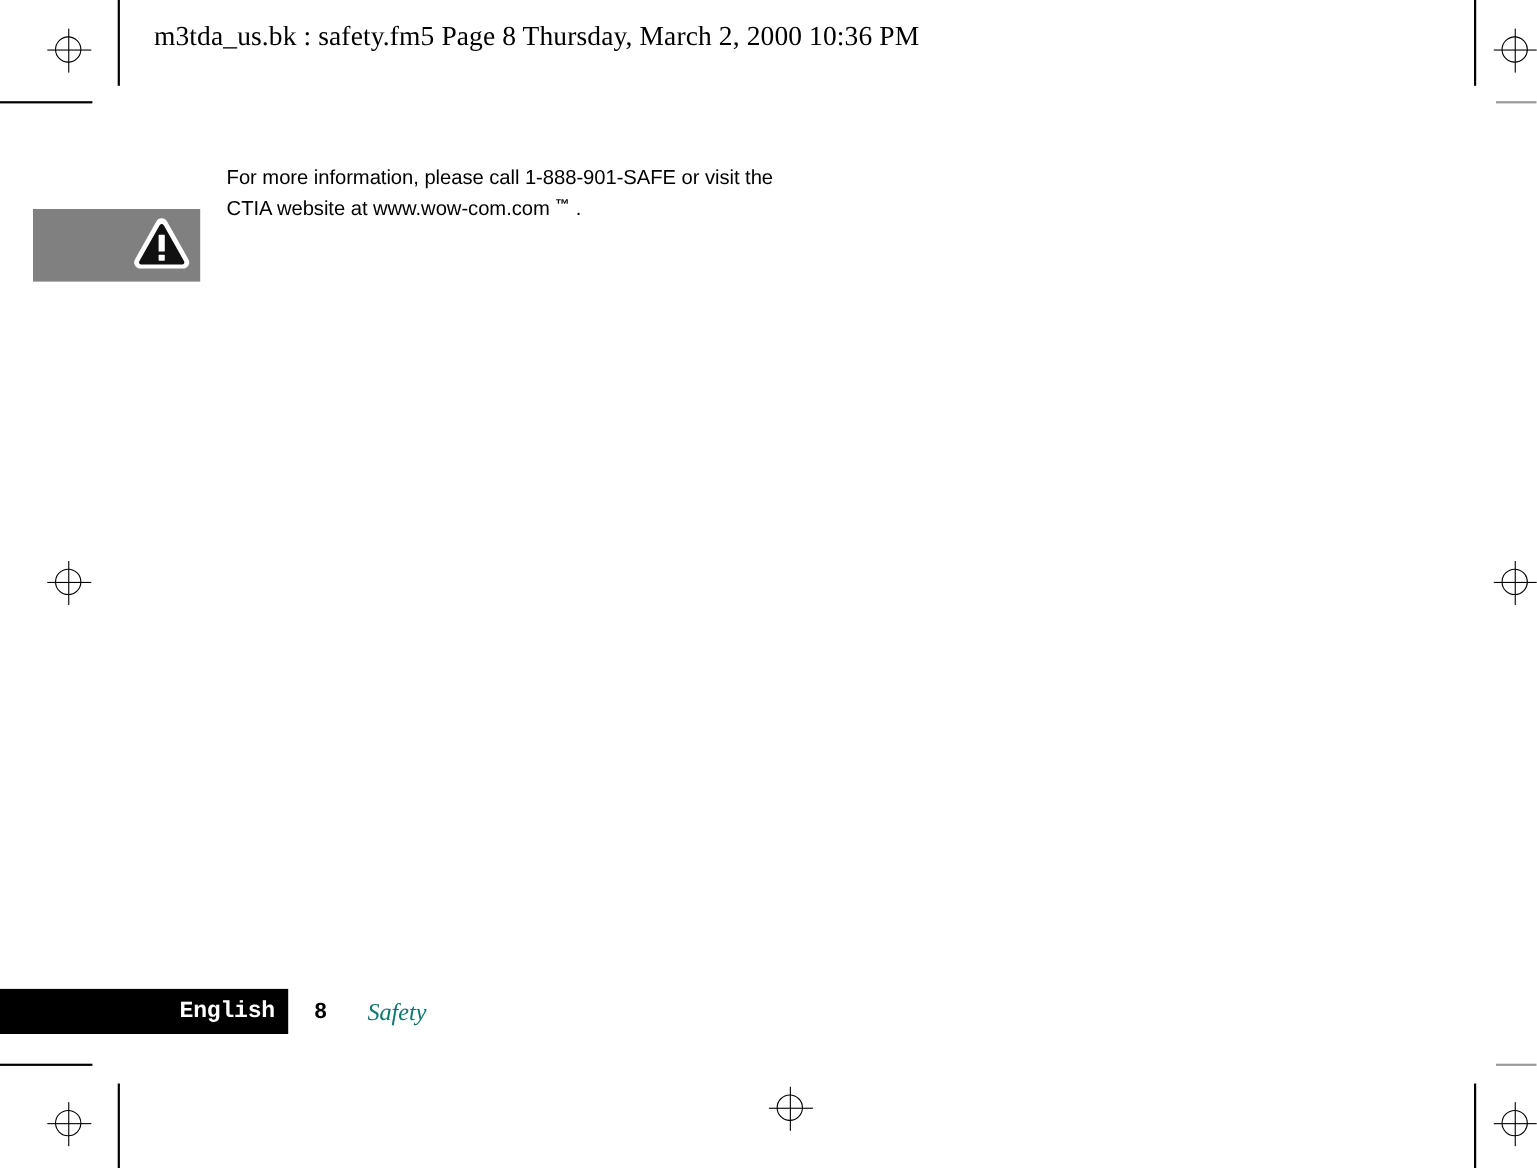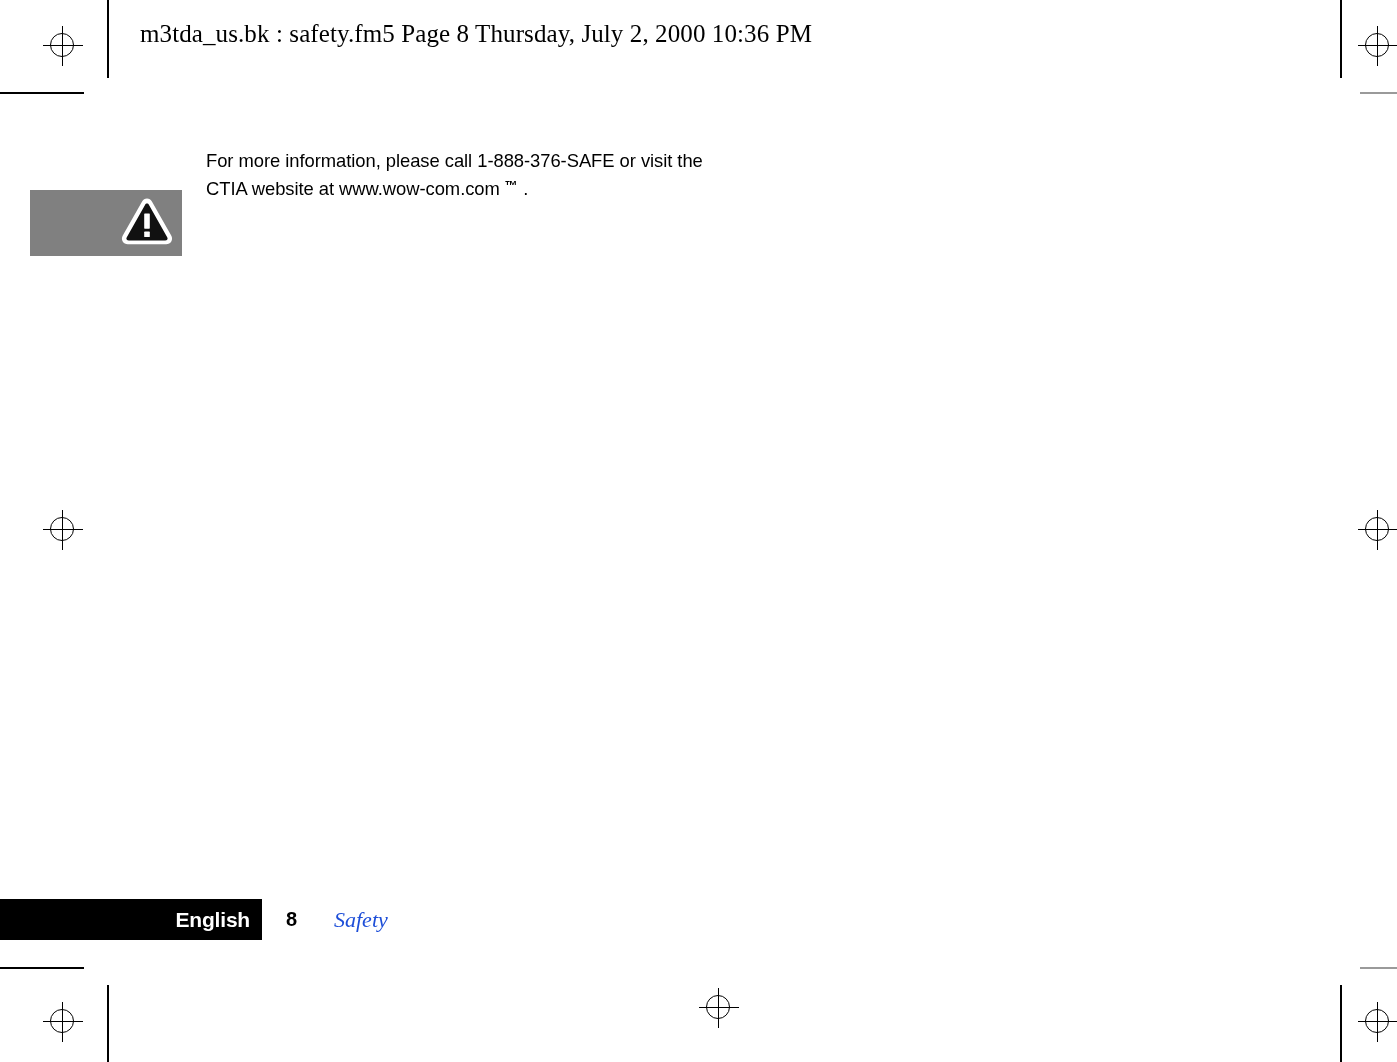--- a/index.html
+++ b/index.html
@@ -128,37 +128,38 @@
   }
   .footer-lang {
     position: absolute;
     right: 12px;
     top: 50%;
     transform: translateY(-50%);
     color: #ffffff;
     font-size: 21px;
     font-weight: bold;
     letter-spacing: -0.2px;
+    font-family: Liberation Mono, monospace;
   }
   .footer-pageno {
     position: absolute;
     left: 286px;
     top: 908px;
     font-size: 20px;
     font-weight: bold;
     color: #000;
   }
   .footer-section {
     position: absolute;
     left: 334px;
     top: 907px;
     font-family: "Liberation Serif", serif;
     font-style: italic;
     font-size: 22px;
-    color: #1d4ed8;
+    color: #0f766e;
   }
 </style>
 </head>
 <body>
 
 <div class="crop-v" style="left:107px; top:0px; height:78px;"></div>
 <div class="crop-h" style="left:0px; top:92px; width:84px;"></div>
 <div class="reg-mark" style="left:41px; top:24px;">
   <div class="circle"></div>
   <div class="v-line"></div>
@@ -200,35 +201,35 @@
 </div>
 
 <div class="crop-h gray" style="left:1360px; top:967px; width:37px;"></div>
 <div class="crop-v" style="left:1340px; top:985px; height:77px;"></div>
 <div class="reg-mark" style="left:1356px; top:1000px;">
   <div class="circle"></div>
   <div class="v-line"></div>
   <div class="h-line"></div>
 </div>
 
-<div class="page-header">m3tda_us.bk : safety.fm5  Page 8  Thursday, July 2, 2000  10:36 PM</div>
+<div class="page-header">m3tda_us.bk : safety.fm5  Page 8  Thursday, March 2, 2000  10:36 PM</div>
 
 <div class="note-block">
 
   <div class="note-icon-box">
     <svg class="warn-icon" viewBox="0 0 54 54" xmlns="http://www.w3.org/2000/svg">
       <path d="M27 2.5 C29.2 2.5 30.8 3.6 31.9 5.4 L51.2 39.6 C52.3 41.6 52.4 43.6 51.3 45.4 C50.2 47.2 48.4 48.2 46.1 48.2 L7.9 48.2 C5.6 48.2 3.8 47.2 2.7 45.4 C1.6 43.6 1.7 41.6 2.8 39.6 L22.1 5.4 C23.2 3.6 24.8 2.5 27 2.5 Z" fill="#ffffff"></path>
       <path d="M27 7.6 C27.9 7.6 28.5 8.1 29.0 9.0 L47.2 41.2 C47.7 42.1 47.7 42.9 47.3 43.5 C46.9 44.1 46.1 44.4 45.1 44.4 L8.9 44.4 C7.9 44.4 7.1 44.1 6.7 43.5 C6.3 42.9 6.3 42.1 6.8 41.2 L25.0 9.0 C25.5 8.1 26.1 7.6 27 7.6 Z" fill="#111111"></path>
       <rect x="24.2" y="17.5" width="5.6" height="15.2" rx="0.6" fill="#ffffff"></rect>
       <rect x="24.2" y="35.6" width="5.6" height="5.4" rx="0.6" fill="#ffffff"></rect>
     </svg>
   </div>
 
   <div class="note-text">
-    <p><span>For more information, please call 1-888-376-SAFE or visit the CTIA website at www.wow-com.com</span> <span class="tm">™</span> <span>.</span></p>
+    <p><span>For more information, please call 1-888-901-SAFE or visit the CTIA website at www.wow-com.com</span> <span class="tm">™</span> <span>.</span></p>
   </div>
 </div>
 
 <div class="footer-bar">
   <div class="footer-lang">English</div>
 </div>
 <div class="footer-pageno">8</div>
 <div class="footer-section">Safety</div>
 
 </body></html>

